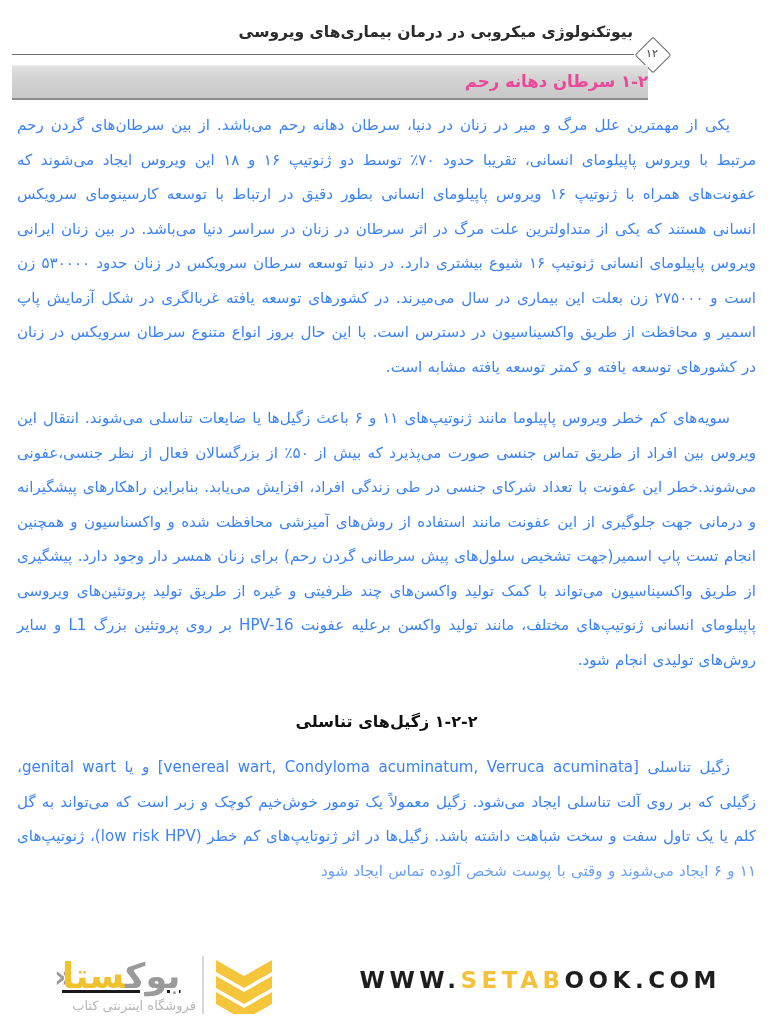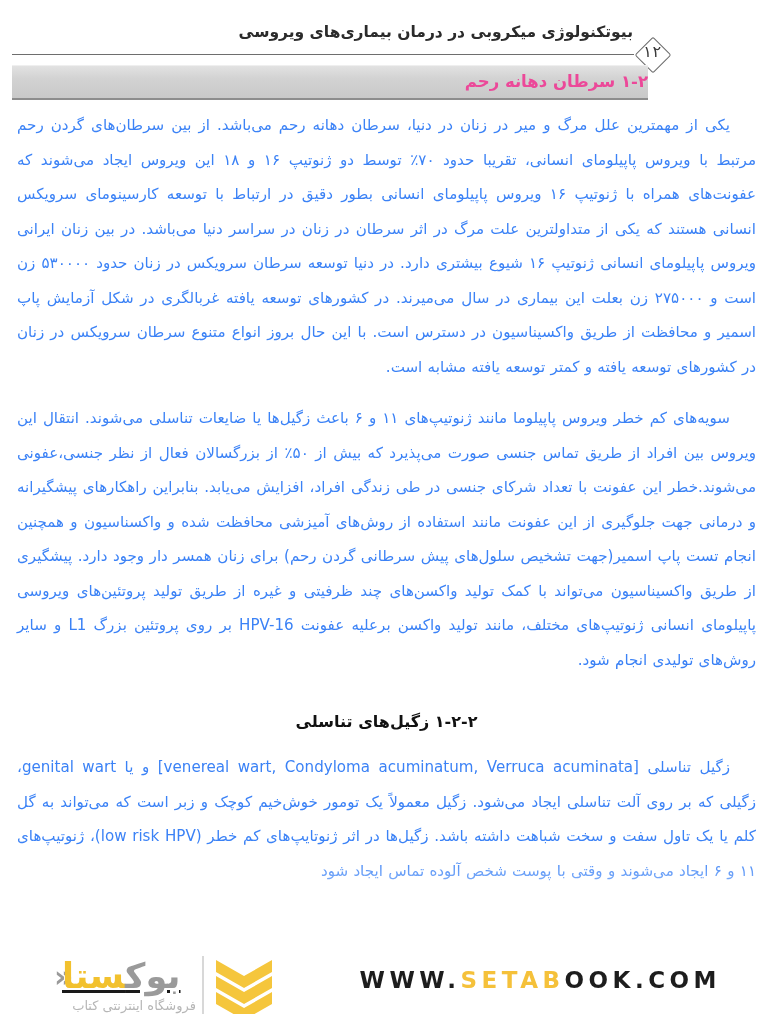--- a/index.html
+++ b/index.html
@@ -79,23 +79,23 @@
     border-radius: 2px;
   }
   .page-number-badge .num {
     position: absolute;
     top: 0;
     left: 0;
     width: 34px;
     height: 34px;
     line-height: 33px;
     text-align: center;
-    font-size: 16px;
+    font-size: 11px;
     color: #3a3a3a;
-    font-family: Liberation Mono, monospace;
+    font-family: Liberation Serif, serif;
   }
 
   
   .heading-band {
     position: absolute;
     top: 65px;
     left: 12px;
     width: 636px;
     height: 32px;
     background: linear-gradient(to bottom, #e2e2e2 0%, #d2d2d2 40%, #c9c9c9 100%);

